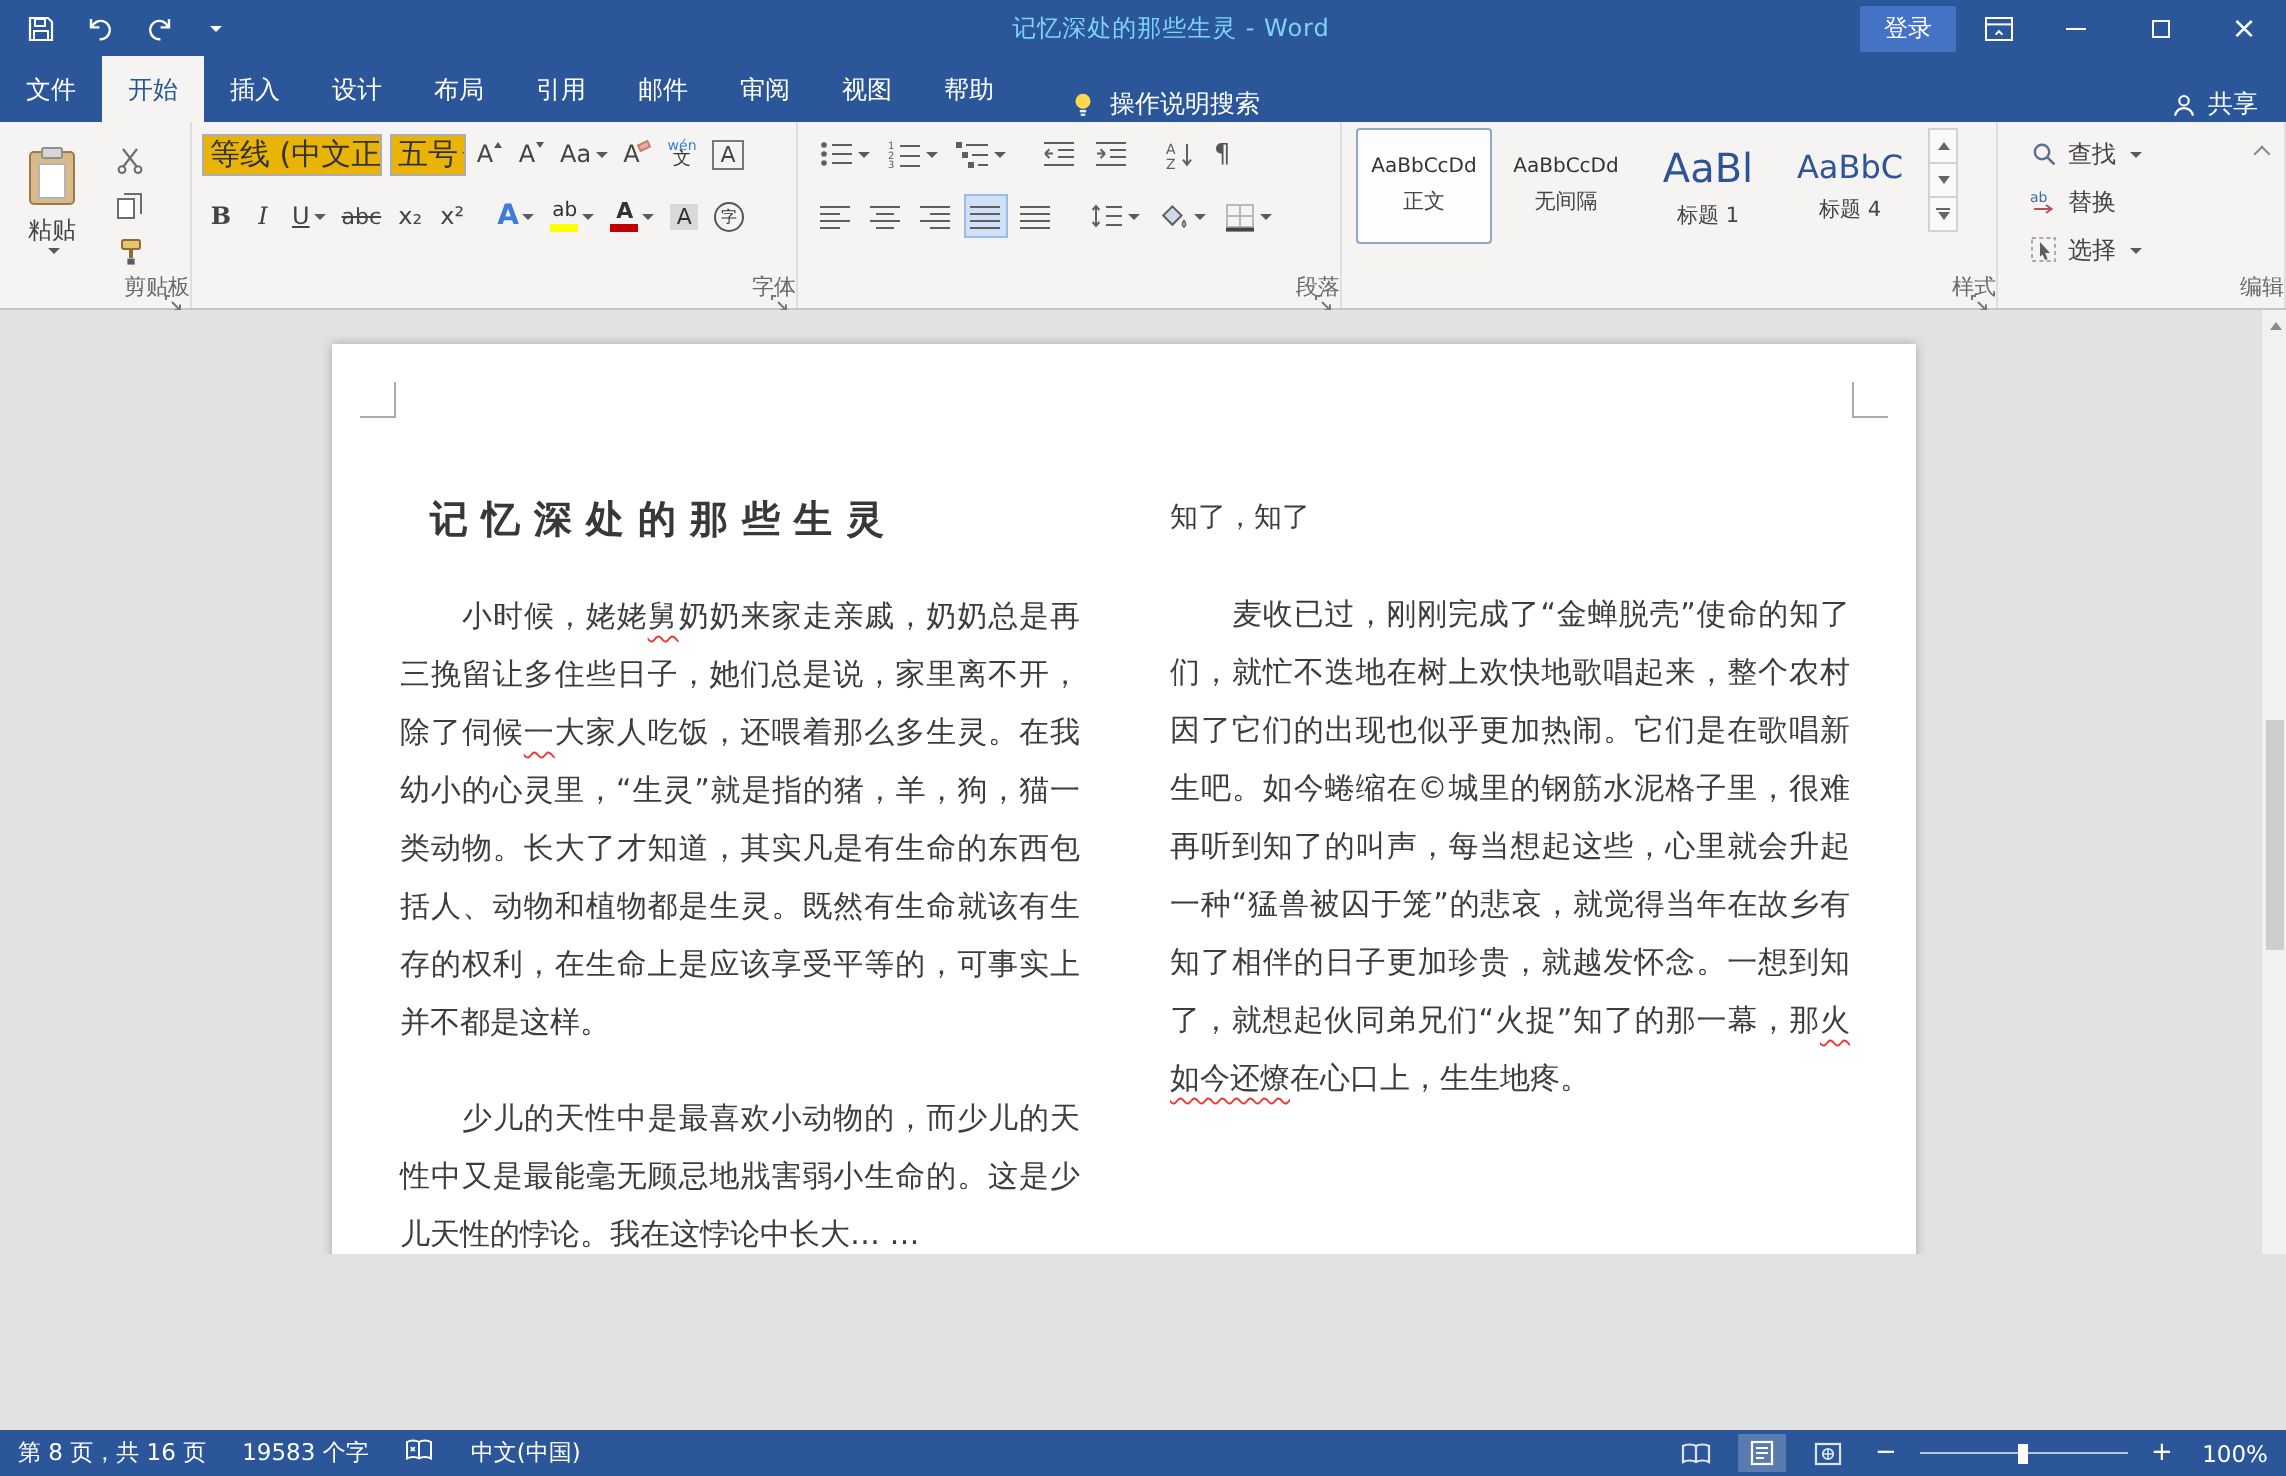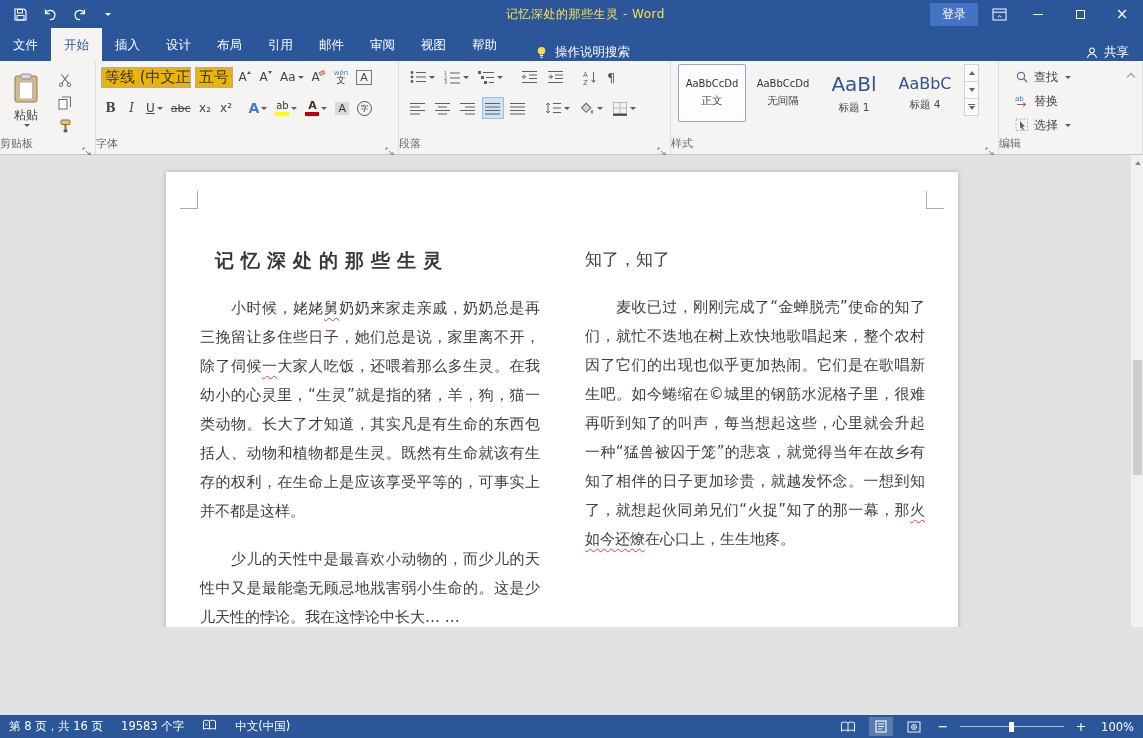--- a/index.html
+++ b/index.html
@@ -4,40 +4,40 @@
 <style>
   * { margin:0; padding:0; box-sizing:border-box; }
   html,body { width:1143px; height:738px; overflow:hidden; }
   body { font-family:"DejaVu Sans","Liberation Sans",sans-serif; background:#e2e2e2; position:relative; }
   .app { position:absolute; inset:0; width:1143px; height:738px; }
 
   
   .titlebar { position:absolute; top:0; left:0; right:0; height:28px; background:#2b579a; display:flex; align-items:center; color:#fff; }
   .qat { display:flex; align-items:center; gap:16px; margin-left:14px; z-index:2; }
   .tb-btn { display:flex; align-items:center; justify-content:center; cursor:default; }
-  .tb-title { position:absolute; left:0; right:0; text-align:center; font-size:12px; color:#fde047; letter-spacing:.5px;padding-left:28px; }
+  .tb-title { position:absolute; left:0; right:0; text-align:center; font-size:12px; color:#7dd3fc; letter-spacing:.5px;padding-left:28px; }
   .tb-right { margin-left:auto; display:flex; align-items:center; height:28px; z-index:2; }
   .login-btn { background:#4472c4; font-size:12px; padding:3px 12px; margin-right:14px; border-radius:1px; }
   .ribbon-opts { margin-right:10px; }
   .win-btn { width:42px; height:28px; display:flex; align-items:center; justify-content:center; font-size:15px; }
   .min-glyph { width:10px; height:1px; background:#fff; display:inline-block; }
   .max-glyph { width:9px; height:9px; border:1px solid #fff; display:inline-block; }
 
   
   .tabrow { position:absolute; top:28px; left:0; right:0; height:33px; background:#2b579a; display:flex; align-items:flex-end; }
   .tab { padding:0 13px; line-height:33px; font-size:12.5px; color:#fff; white-space:nowrap; }
   .tab.active { background:#f5f4f2; color:#2b579a; }
   .tellme { display:flex; align-items:center; gap:6px; margin-left:16px; color:#fff; font-size:12.5px; padding:0 8px; }
   .share-btn { margin-left:auto; display:flex; align-items:center; gap:5px; color:#fff; font-size:12.5px; padding:0 14px; }
 
   
   .ribbon { position:absolute; top:61px; left:0; right:0; height:94px; background:#f5f4f2; border-bottom:1px solid #c6c6c6; display:flex; }
   .rgroup { position:relative; display:flex; flex-direction:column; border-right:1px solid #e0dedc; padding-top:3px; }
   .g-content { flex:1; }
-  .g-label { height:17px; text-align:left; font-size:11px; color:#696969; line-height:14px; }
+  .g-label { height:17px; text-align:right; font-size:11px; color:#696969; line-height:14px; }
   .dlg-launcher { position:absolute; right:3px; bottom:3px; width:10px; height:10px; }
   .collapse-ribbon { position:absolute; right:5px; top:8px; width:14px; height:12px; display:flex; align-items:center; justify-content:center; }
   .chev-up { width:6px; height:6px; border-left:1.5px solid #8a8a8a; border-top:1.5px solid #8a8a8a; transform:rotate(45deg); margin-top:3px; }
 
   .caret { display:inline-block; width:0; height:0; border-left:3px solid transparent; border-right:3px solid transparent; border-top:3.5px solid #5a5a5a; margin-left:2px; vertical-align:middle; }
 
   
   .g-clipboard { width:96px; }
   .g-clipboard .g-content { display:flex; }
   .paste-btn { width:44px; height:72px; margin-left:4px; display:flex; flex-direction:column; align-items:center; justify-content:center; border:1px solid transparent;font-family:Liberation Mono, monospace; }
@@ -110,21 +110,21 @@
   
   .docarea { position:absolute; top:155px; left:0; right:0; height:472px; background:#e2e2e2; overflow:hidden; }
   .page { position:absolute; left:166px; top:17px; width:792px; height:580px; background:#fff; box-shadow:0 0 5px rgba(0,0,0,.25); overflow:hidden; }
   .crop { position:absolute; width:18px; height:18px; }
   .crop.tl { left:14px; top:19px; border-right:1px solid #ababab; border-bottom:1px solid #ababab; }
   .crop.tr { right:14px; top:19px; border-left:1px solid #ababab; border-bottom:1px solid #ababab; }
   .doc-col { position:absolute; top:73px; width:340px; color:#3d3d3d; }
   .doc-col.left { left:34px; }
   .doc-col.right { left:419px; }
   .doc-title { font-size:19px; font-weight:bold; letter-spacing:7px; line-height:30px; color:#383838; margin:0 0 17px 15px; }
-  .doc-heading { font-size:17px; line-height:29px; }
+  .doc-heading { font-size:14px; line-height:29px; }
   .doc-para { font-size:15px; line-height:29px; text-align:justify; text-justify:inter-character; text-indent:31px; margin-top:19px; }
   .vspace-md { height:50px; }
   .vspace-lg { height:100px; }
   .spell-err { text-decoration:underline wavy #e53935; text-decoration-thickness:1px; text-underline-offset:4px; }
 
   .vscrollbar { position:absolute; right:0; top:0; width:13px; height:560px; background:#f2f1f0; border-left:1px solid #e0e0e0; }
   .vs-up,.vs-down { position:absolute; left:0; width:13px; height:15px; display:flex; align-items:center; justify-content:center; }
   .vs-up { top:0; } .vs-down { bottom:0; }
   .vs-thumb { position:absolute; left:2px; width:9px; top:205px; height:115px; background:#cdcdcd; }
 

